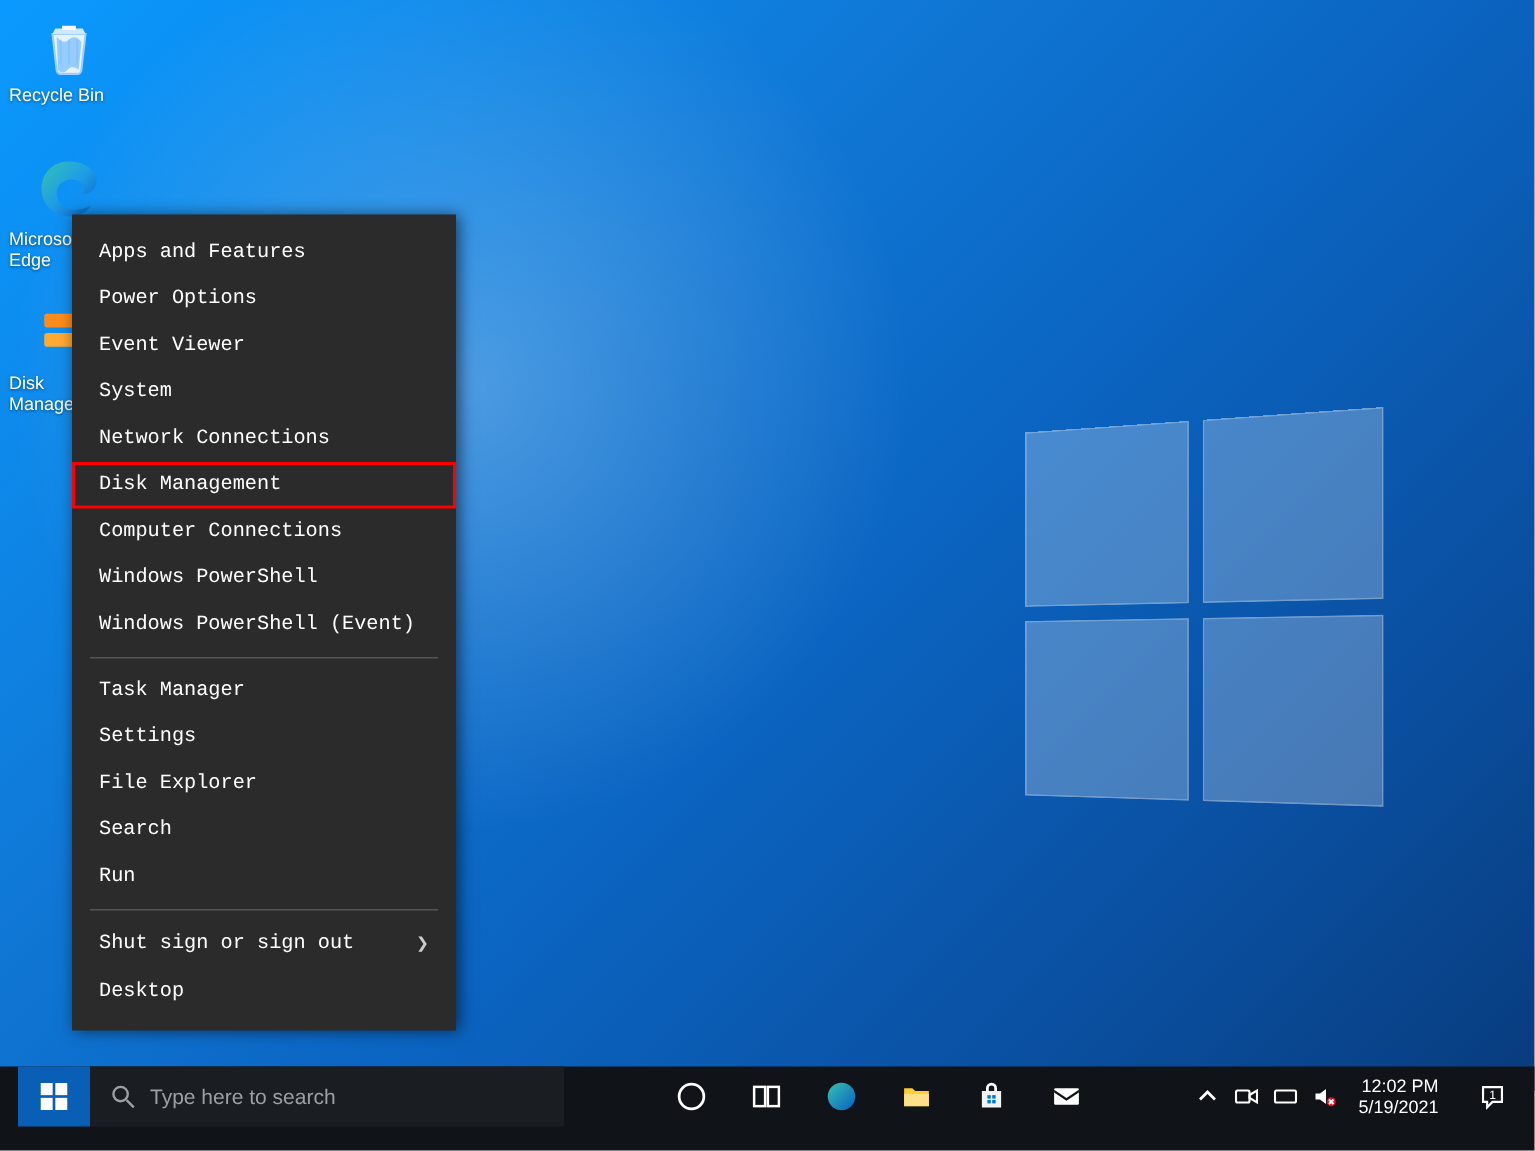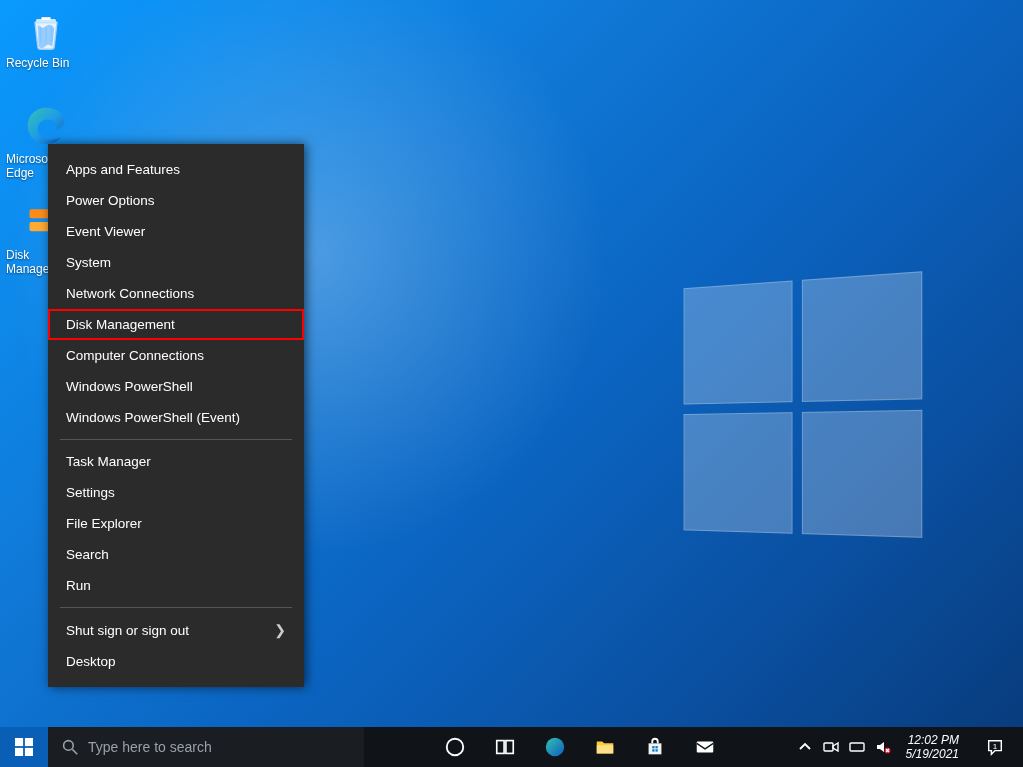--- a/index.html
+++ b/index.html
@@ -63,20 +63,21 @@
 
   
   .winx-menu {
     position: absolute;
     left: 48px;
     bottom: 40px;
     width: 256px;
     background: #2b2b2b;
     box-shadow: 2px 0 10px rgba(0,0,0,0.6);
     padding: 10px 0;
+    font-family: Liberation Mono, monospace;
   }
   .winx-item {
     padding: 8px 18px;
     color: #ffffff;
     font-size: 13.5px;
     cursor: pointer;
     position: relative;
     display: flex;
     justify-content: space-between;
     align-items: center;
@@ -93,25 +94,26 @@
   }
   .chevron {
     font-size: 14px;
     color: #ccc;
   }
 
   
   .taskbar {
     position: absolute;
     left: 0; right: 0; bottom: 0;
-    height: 40px;
+    height: 56px;
     background: #101318;
     display: flex;
-    align-items: flex-end;
+    align-items: flex-start;
     color: #fff;
+    padding-left: 12px;
   }
   .start-btn {
     width: 48px;
     height: 40px;
     display: flex;
     align-items: center;
     justify-content: center;
     background: #095fb5;
     cursor: pointer;
   }
@@ -142,21 +144,21 @@
     cursor: pointer;
   }
   .task-icon svg { width: 22px; height: 22px; }
   .tray {
     display: flex;
     align-items: center;
     gap: 8px;
     padding-right: 6px;
     font-size: 12px;
   }
-  .tray .clock { text-align: right; line-height: 14px; padding: 0 6px; font-style: italic; }
+  .tray .clock { text-align: right; line-height: 14px; padding: 0 6px; }
   .tray-ic { width: 18px; height: 18px; display:flex; align-items:center; justify-content:center; }
   .tray-ic svg { width: 16px; height: 16px; }
   .notif {
     width: 44px; height: 40px; display:flex; align-items:center; justify-content:center; cursor:pointer;
   }
   .notif svg { width:18px; height:18px; }
 </style>
 </head>
 <body>
 

